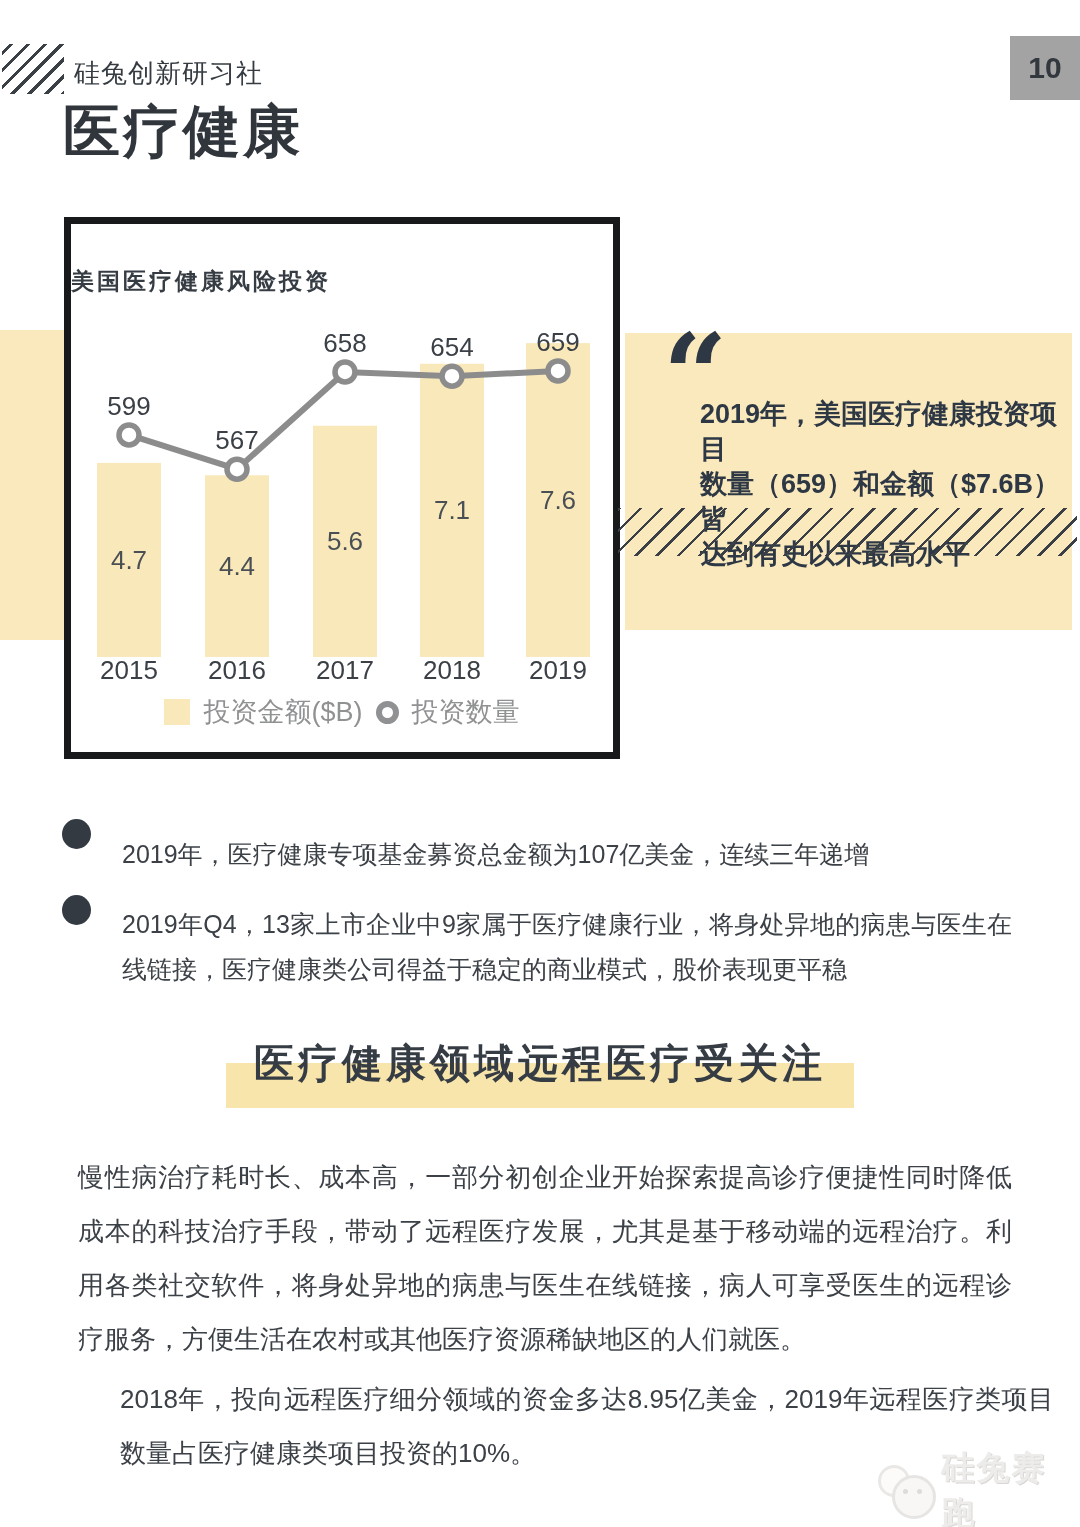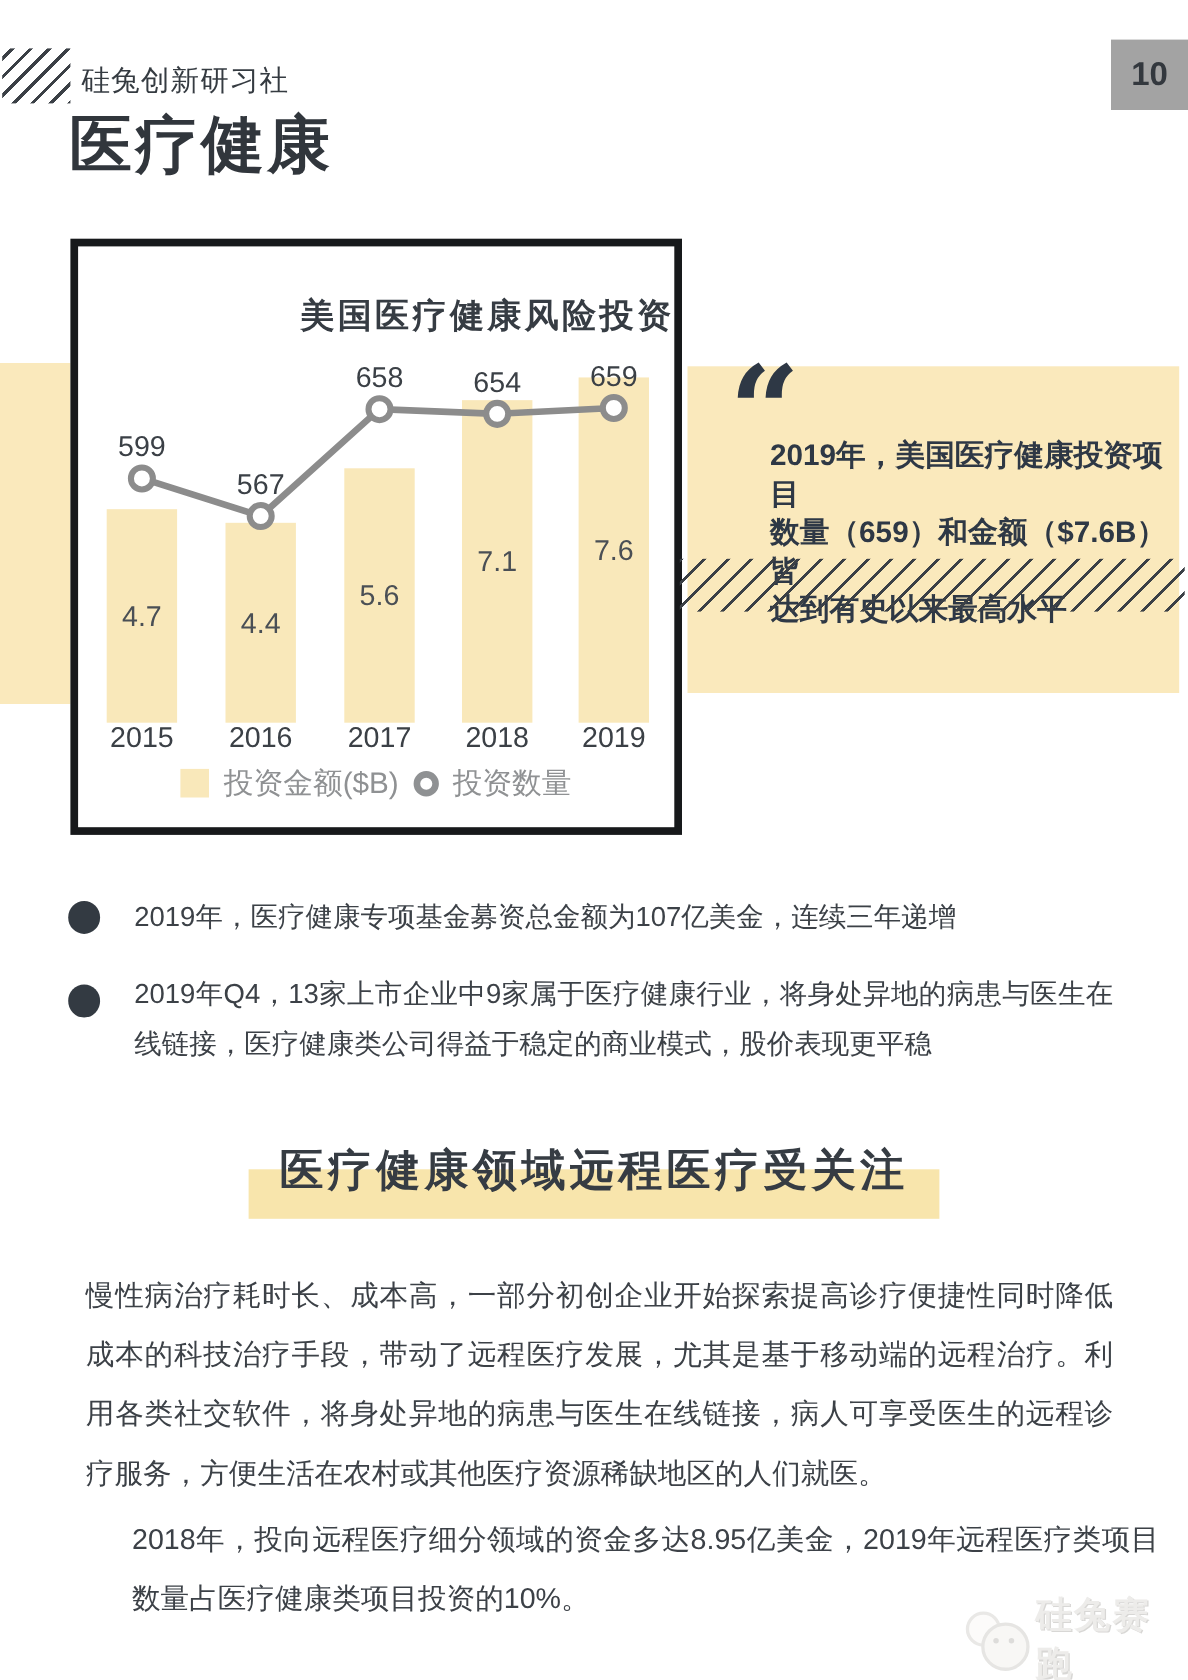--- a/index.html
+++ b/index.html
@@ -13,41 +13,41 @@
   .brand{position:absolute;left:74px;top:56px;font-size:26px;color:#353b41;letter-spacing:1px;}
   .page-num{position:absolute;right:0;top:36px;width:70px;height:64px;background:#a3a3a3;
       display:flex;align-items:center;justify-content:center;font-size:30px;font-weight:bold;color:#33383e;}
   .page-title{position:absolute;left:63px;top:94px;font-size:57px;font-weight:bold;color:var(--dark);letter-spacing:3px;}
 
   
   .band-left{position:absolute;left:0;top:330px;width:66px;height:310px;background:var(--y);}
 
   
   .chart-box{position:absolute;left:64px;top:217px;width:542px;height:528px;background:#fff;border:7px solid #17191b;}
-  .chart-title{position:absolute;left:0;right:0;top:42px;text-align:right;font-size:31px;font-weight:bold;
+  .chart-title{position:absolute;left:0;right:0;top:42px;text-align:left;font-size:23px;font-weight:bold;
       color:#363c43;letter-spacing:3px;}
   .chart-svg{position:absolute;left:0;top:0;width:542px;height:528px;}
   .chart-svg text{font-family:"Liberation Sans","DejaVu Sans",sans-serif;}
   .chart-legend{position:absolute;left:0;right:0;bottom:22px;display:flex;justify-content:center;
       align-items:center;gap:13px;font-size:27px;color:#8f9193;}
   .legend-swatch{width:26px;height:26px;background:var(--y);}
   .legend-ring{width:11px;height:11px;border:6px solid #8f9193;border-radius:50%;background:#fff;}
 
   
   .quote-box{position:absolute;left:625px;top:333px;width:447px;height:297px;background:var(--y);}
   .quote-mark{position:absolute;left:38px;top:-14px;font-family:"DejaVu Serif","Liberation Serif",serif;
       font-weight:bold;font-size:112px;line-height:1;color:var(--quote);}
   .quote-text{position:absolute;left:75px;top:64px;font-size:27px;line-height:35px;font-weight:bold;color:var(--quote);}
   .hatch{position:absolute;left:618px;top:508px;width:459px;height:48px;
       background:repeating-linear-gradient(135deg,#3b4046 0 2.5px,transparent 2.5px 15px);}
 
   
   .bullet-row{position:absolute;left:62px;width:950px;}
   .bullet-row .dot{position:absolute;left:0;width:29px;height:30px;border-radius:50%;background:#333a42;}
-  .bullet-text{margin-left:60px;width:890px;font-size:25px;line-height:45px;color:#3c4147;text-align:justify;}
+  .bullet-text{margin-left:60px;width:890px;font-size:25px;line-height:45px;color:#3c4147;text-align:justify;margin-top:20px;}
   .b1{top:812px;} .b1 .dot{top:7px;}
   .b2{top:882px;} .b2 .dot{top:13px;}
 
   
   .section-head{position:absolute;top:1036px;left:0;width:100%;text-align:center;}
   .head-wrap{position:relative;display:inline-block;font-size:40px;font-weight:bold;color:#363c43;letter-spacing:4px;}
   .head-hl{position:absolute;left:-28px;right:-28px;top:27px;height:45px;background:var(--y2);}
   .head-text{position:relative;}
 
   

